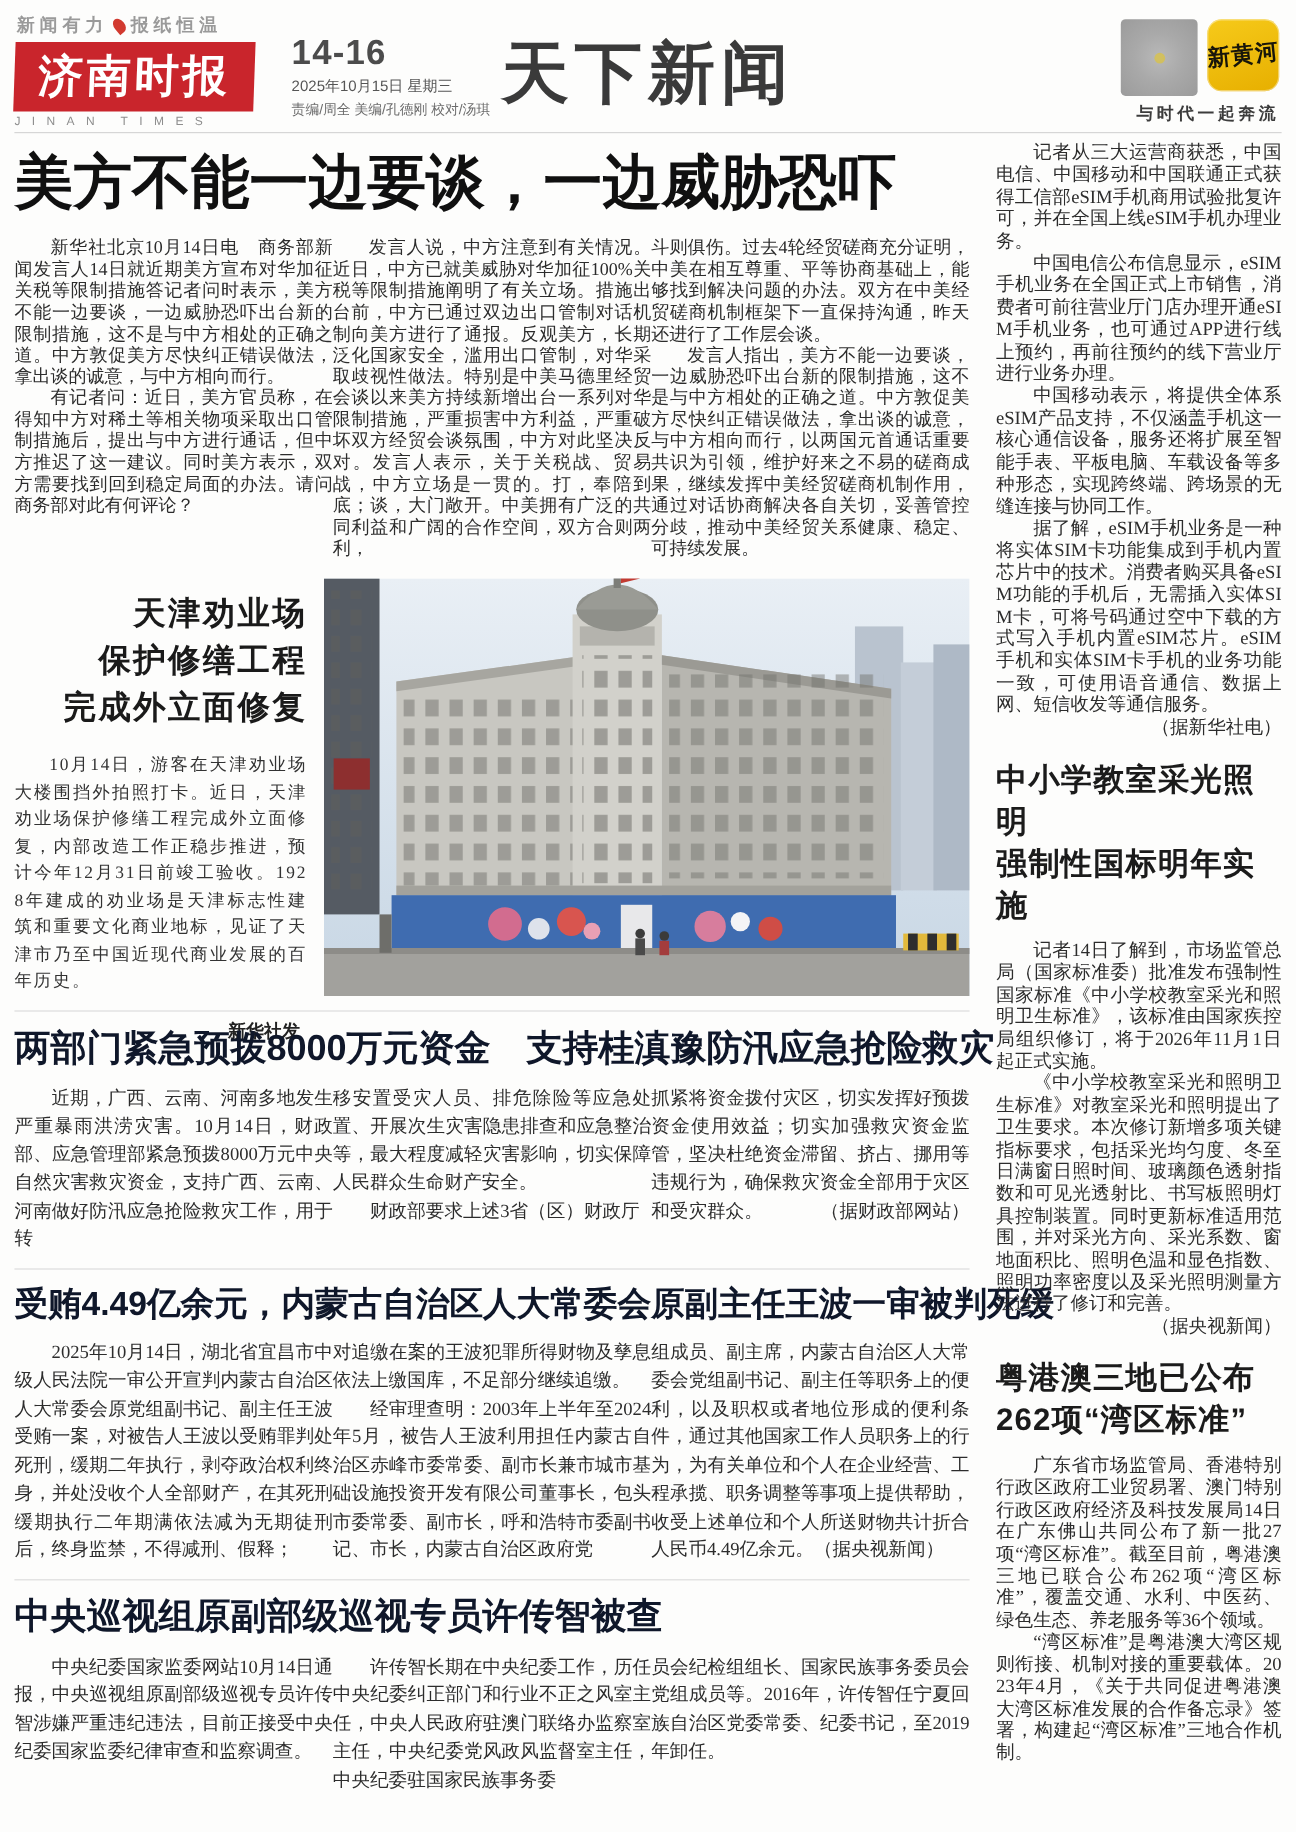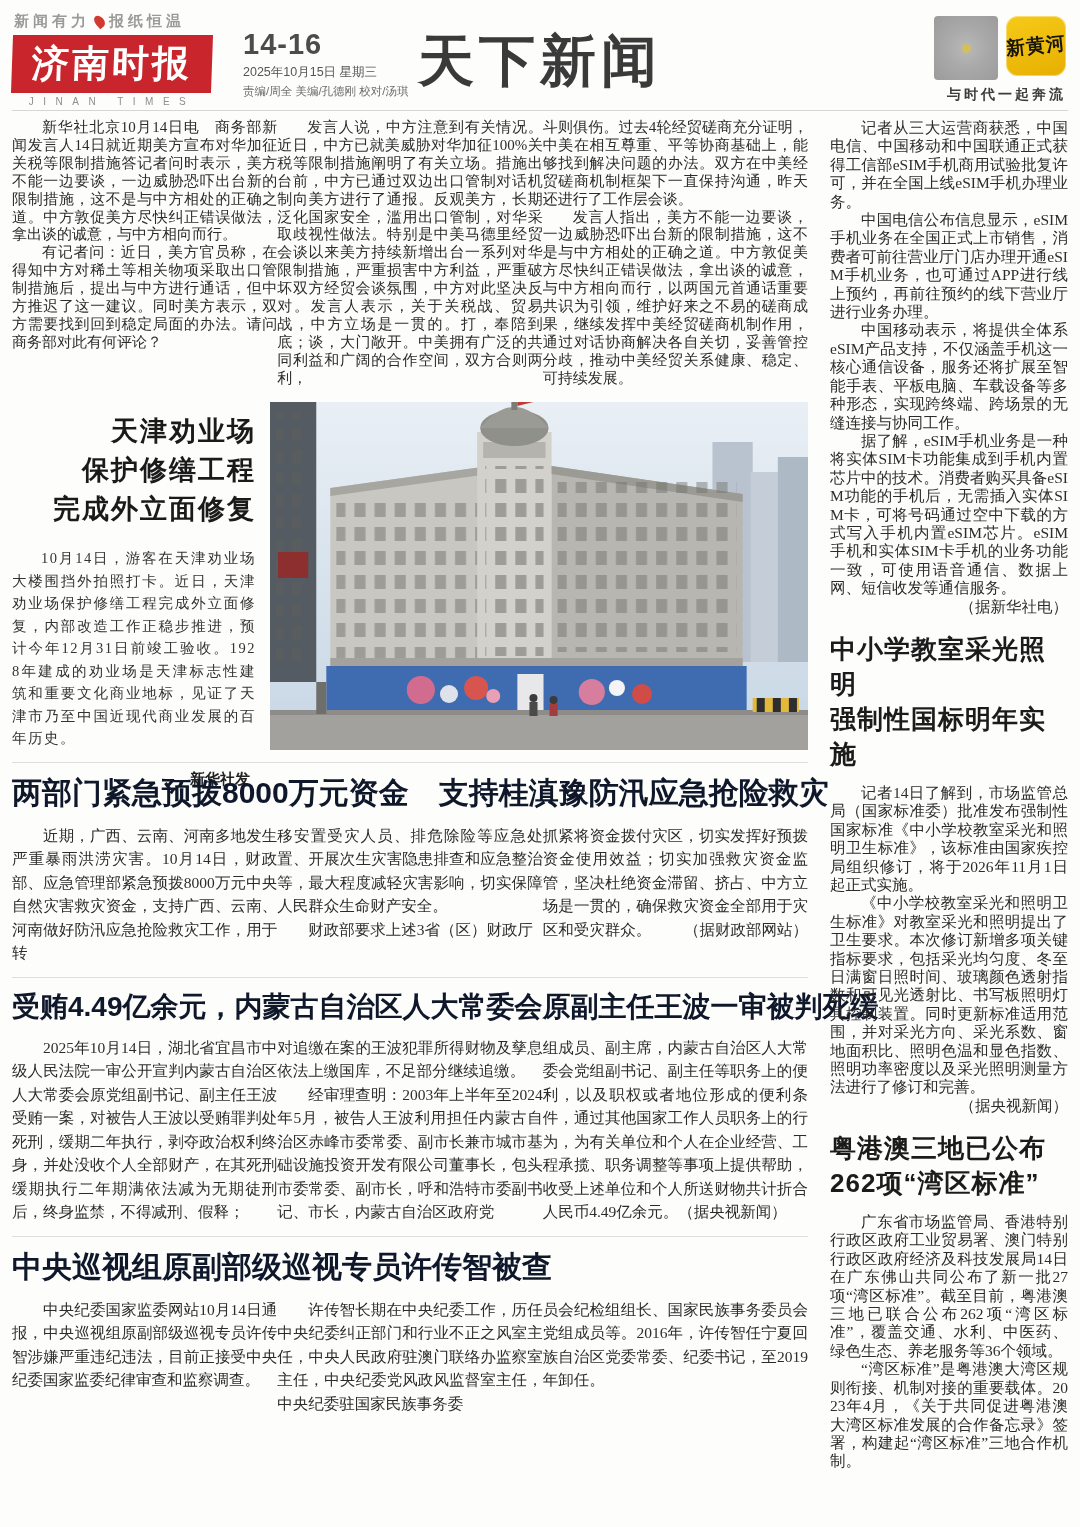--- a/index.html
+++ b/index.html
@@ -10,21 +10,21 @@
   .header{position:relative;height:100px;border-bottom:1px solid #d6d6d6;}
   .mast{display:flex;align-items:flex-start;gap:16px;}
   .logo-group{width:215px;}
   .tagline{display:flex;align-items:center;gap:4px;font-size:15px;font-weight:bold;
            color:#9a9a9a;letter-spacing:4px;margin:2px 0 4px 2px;white-space:nowrap;}
   .flame{display:inline-block;width:9px;height:13px;background:#d23a30;
          border-radius:50% 50% 50% 0;transform:rotate(-40deg);margin:0 1px;}
   .logo-box{width:200px;height:58px;background:#c9252c;color:#fff;display:flex;
             align-items:center;justify-content:center;font-family:"Liberation Serif",serif;
             font-weight:bold;font-size:37px;letter-spacing:3px;transform:skewX(-2deg);}
-  .logo-sub{font-size:10px;color:#8e8e8e;letter-spacing:9.5px;margin-top:3px;text-align:center;width:200px;}
+  .logo-sub{font-size:10px;color:#8e8e8e;letter-spacing:9.5px;margin-top:3px;width:200px;}
   .pageinfo{padding-top:20px;}
   .page-range{font-size:29px;font-weight:bold;color:#4c4c4c;letter-spacing:1px;line-height:1;}
   .date-line{font-size:12.5px;color:#555;margin-top:5px;}
   .credits{font-size:11.5px;color:#6b6b6b;margin-top:3px;}
   .section-title{position:absolute;left:50%;top:14px;transform:translateX(-50%);
                  font-size:56px;font-weight:900;color:#3a3a3a;letter-spacing:5px;white-space:nowrap;}
   .brand{position:absolute;right:2px;top:6px;width:160px;text-align:right;}
   .brand-icons{display:flex;justify-content:flex-end;gap:8px;align-items:flex-start;}
   .qr{width:64px;height:64px;border-radius:4px;
       background:radial-gradient(circle at 50% 50%, #b9b9b9 0%, #a9a9a9 45%, #9b9b9b 100%);
@@ -104,20 +104,21 @@
       </div>
       <div class="brand-slogan">与时代一起奔流</div>
     </div>
   </div>
 
   <div class="content">
 
     <div class="main-col">
 
       <div>
+        <h1 class="lead-headline">美方不能一边要谈，一边威胁恐吓</h1>
         <div class="cols lead-body">
           <div class="col">
             <p class="bp">新华社北京10月14日电　商务部新闻发言人14日就近期美方宣布对华加征关税等限制措施答记者问时表示，美方不能一边要谈，一边威胁恐吓出台新的限制措施，这不是与中方相处的正确之道。中方敦促美方尽快纠正错误做法，拿出谈的诚意，与中方相向而行。</p>
             <p class="bp">有记者问：近日，美方官员称，在得知中方对稀土等相关物项采取出口管制措施后，提出与中方进行通话，但中方推迟了这一建议。同时美方表示，双方需要找到回到稳定局面的办法。请问商务部对此有何评论？</p>
           </div>
           <div class="col">
             <p class="bp">发言人说，中方注意到有关情况。近日，中方已就美威胁对华加征100%关税等限制措施阐明了有关立场。措施出台前，中方已通过双边出口管制对话机制向美方进行了通报。反观美方，长期泛化国家安全，滥用出口管制，对华采取歧视性做法。特别是中美马德里经贸会谈以来美方持续新增出台一系列对华限制措施，严重损害中方利益，严重破坏双方经贸会谈氛围，中方对此坚决反对。发言人表示，关于关税战、贸易战，中方立场是一贯的。打，奉陪到底；谈，大门敞开。中美拥有广泛的共同利益和广阔的合作空间，双方合则两利，</p>
           </div>
           <div class="col">
             <p class="bp cont">斗则俱伤。过去4轮经贸磋商充分证明，中美在相互尊重、平等协商基础上，能够找到解决问题的办法。双方在中美经贸磋商机制框架下一直保持沟通，昨天还进行了工作层会谈。</p>
@@ -215,21 +216,21 @@
         <h2 class="sub-headline">两部门紧急预拨8000万元资金　支持桂滇豫防汛应急抢险救灾</h2>
         <div class="cols">
           <div class="col">
             <p class="bp">近期，广西、云南、河南多地发生严重暴雨洪涝灾害。10月14日，财政部、应急管理部紧急预拨8000万元中央自然灾害救灾资金，支持广西、云南、河南做好防汛应急抢险救灾工作，用于转</p>
           </div>
           <div class="col">
             <p class="bp cont">移安置受灾人员、排危除险等应急处置、开展次生灾害隐患排查和应急整治等，最大程度减轻灾害影响，切实保障人民群众生命财产安全。</p>
             <p class="bp">财政部要求上述3省（区）财政厅</p>
           </div>
           <div class="col">
-            <p class="bp cont"><span>抓紧将资金拨付灾区，切实发挥好预拨资金使用效益；切实加强救灾资金监管，坚决杜绝资金滞留、挤占、中方立场是一贯的，确保救灾资金全部用于灾区和受灾群众。</span><span class="src-float">（据财政部网站）</span></p>
+            <p class="bp cont"><span>抓紧将资金拨付灾区，切实发挥好预拨资金使用效益；切实加强救灾资金监管，坚决杜绝资金滞留、挤占、挪用等违规行为，确保救灾资金全部用于灾区和受灾群众。</span><span class="src-float">（据财政部网站）</span></p>
           </div>
         </div>
       </div>
 
       <hr class="rule">
 
       <div class="lower">
         <h2 class="sub-headline mid">受贿4.49亿余元，内蒙古自治区人大常委会原副主任王波一审被判死缓</h2>
         <div class="cols">
           <div class="col">

